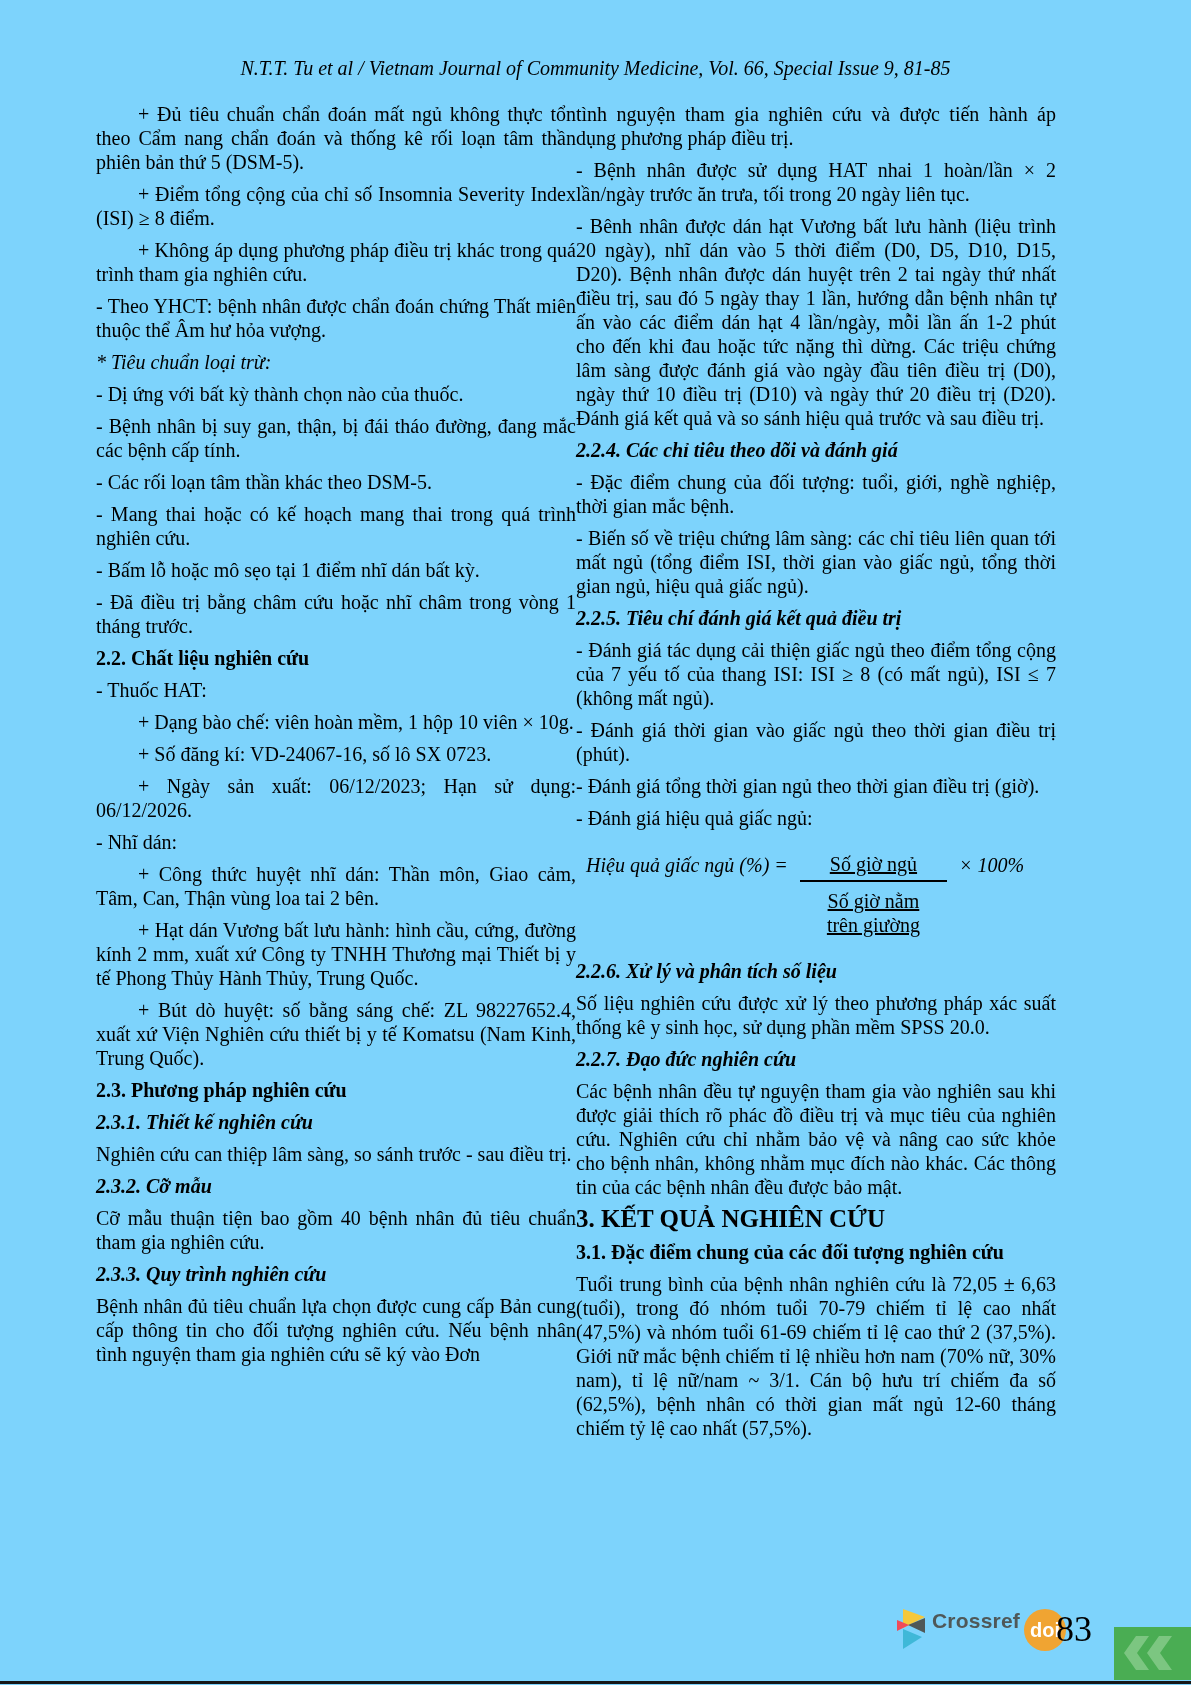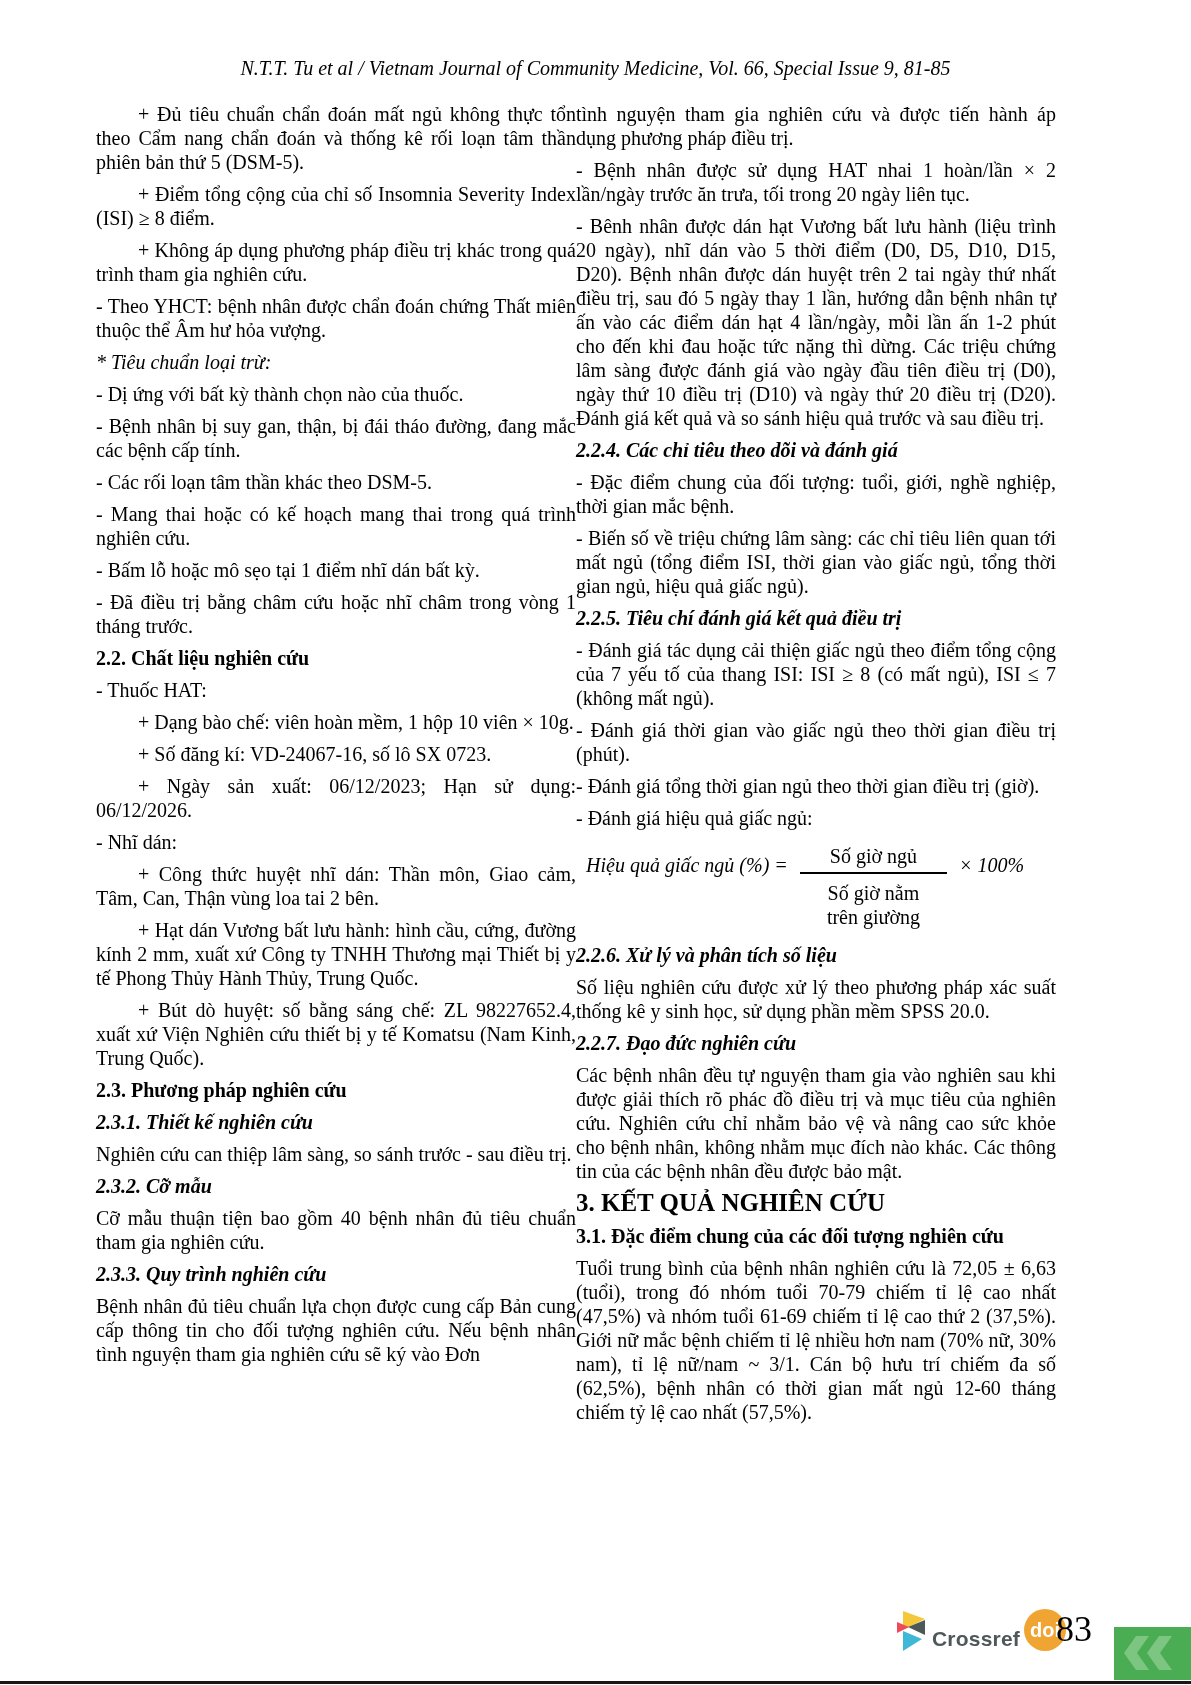--- a/index.html
+++ b/index.html
@@ -1,35 +1,35 @@
 <!DOCTYPE html>
 <html><head>
 <meta charset="utf-8">
 <style>
   html,body{margin:0;padding:0;background:#e8e8e8;}
-  .page{position:relative;width:1191px;height:1685px;background:#ffffff;margin:0 auto;
+  .page{position:relative;width:1191px;height:1685px;background:#7dd3fc;margin:0 auto;
         font-family:"Liberation Serif",serif;color:#000;overflow:hidden;}
   .header{position:absolute;top:56px;left:0;right:0;text-align:center;
           font-style:italic;font-size:20px;line-height:24px;}
   .columns{position:absolute;top:102px;left:96px;width:999px;display:flex;}
   .col{width:480px;text-align:justify;font-size:20px;line-height:24px;}
   .col p{margin:0 0 8px 0;}
   .p-plus{text-indent:42px;}
   .p-italic{font-style:italic;}
   .h-bold{font-weight:bold;margin:3px 0 8px 0 !important;}
   .h-bi{font-weight:bold;font-style:italic;margin:3px 0 8px 0 !important;}
   .h-section{font-weight:bold;font-size:25px;margin:7px 0 9px 0 !important;}
   .formula{display:flex;align-items:flex-start;margin:4px 0 10px 10px;}
   .f-side{margin-top:15px;white-space:nowrap;font-style:italic;}
-  .frac{display:inline-block;text-align:center;margin:4px 12px;}
+  .frac{display:inline-block;text-align:center;margin:12px 12px;text-decoration:underline;}
   .frac .num{display:block;border-bottom:2px solid #000;padding:2px 30px 4px 30px;}
   .frac .den{display:block;padding-top:7px;}
   .frac .den span{display:block;}
   
-  .crossref-logo{position:absolute;left:897px;top:1609px;height:42px;display:flex;align-items:flex-end;}
+  .crossref-logo{position:absolute;left:897px;top:1609px;height:42px;display:flex;align-items:flex-start;}
   .crossref-word{font-family:"Liberation Sans",sans-serif;font-weight:bold;font-size:21px;
                  color:#4F5858;margin-left:7px;letter-spacing:0.2px;}
   .doi-badge{margin-left:4px;display:block;}
   .page-number{position:absolute;left:1056px;top:1608px;font-size:36px;}
   .corner-box{position:absolute;left:1114px;top:1627px;display:block;}
   .bottom-rule{position:absolute;left:0;top:1681px;width:1191px;height:3px;background:#171717;}
 </style>
 </head>
 <body>
 

